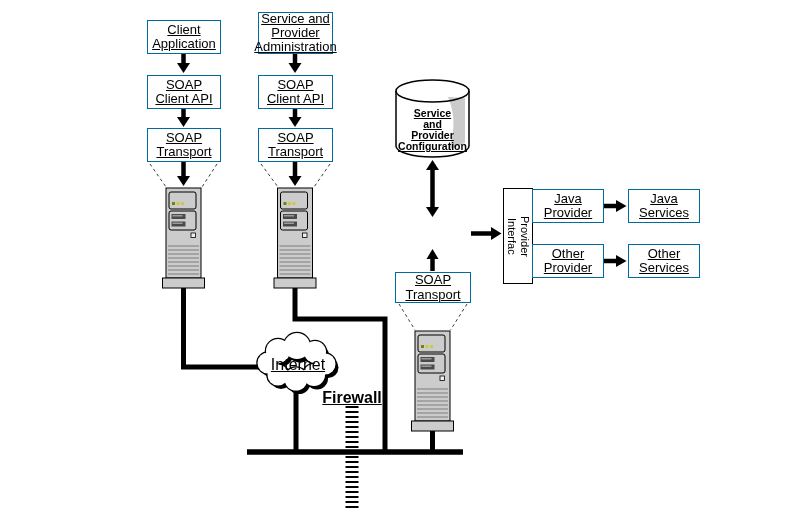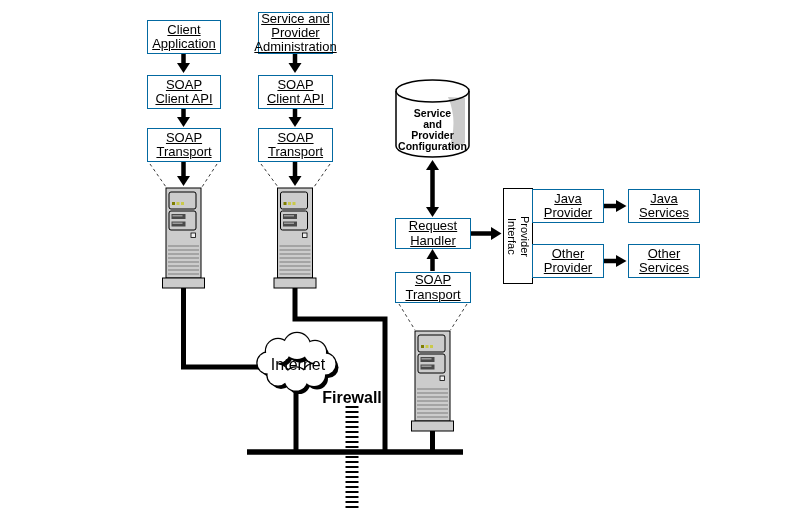--- a/index.html
+++ b/index.html
@@ -7,21 +7,21 @@
           font-family:"Liberation Sans","DejaVu Sans",sans-serif;color:#000;}
   #shapes{position:absolute;left:0;top:0;width:800px;height:520px;}
   .box{position:absolute;box-sizing:border-box;border:1px solid #0369a1;background:#fff;
        display:flex;align-items:center;justify-content:center;text-align:center;
        font-size:13px;line-height:1.1;white-space:pre-line;text-decoration:underline;}
   .vbox{position:absolute;box-sizing:border-box;border:1px solid #000;background:#fff;
         display:flex;align-items:center;justify-content:center;text-align:center;
         font-size:11px;line-height:1.15;white-space:pre-line;
         writing-mode:vertical-rl;}
   .plain{position:absolute;background:transparent;display:flex;align-items:center;
-         justify-content:center;text-align:center;white-space:pre-line;}
+         justify-content:center;text-align:center;white-space:pre-line;text-decoration:underline;}
   .cyl-label{font-size:10.5px;font-weight:bold;line-height:1.06;}
   .net-label{font-size:16px;}
   .fw-label{font-size:16px;font-weight:bold;}
 </style>
 </head>
 <body>
 
 <div id="canvas">
 
   <svg id="shapes" viewBox="0 0 800 520" xmlns="http://www.w3.org/2000/svg">
@@ -180,22 +180,20 @@
 Transport</div>
 
   <div class="box" style="left:258px;top:128px;width:75px;height:34px">SOAP
 Transport</div>
 
   <div class="plain cyl-label" style="left:397px;top:107px;width:71px;height:46px">Service
 and
 Provider
 Configuration</div>
 
-  <div class="box" style="left:395px;top:218px;width:76px;height:31px">Request
-Handler</div>
 
   <div class="box" style="left:395px;top:272px;width:76px;height:31px">SOAP
 Transport</div>
 
   <div class="vbox" style="left:503px;top:188px;width:30px;height:96px">Provider
 Interfac</div>
 
   <div class="box" style="left:532px;top:189px;width:72px;height:34px">Java
 Provider</div>
 

